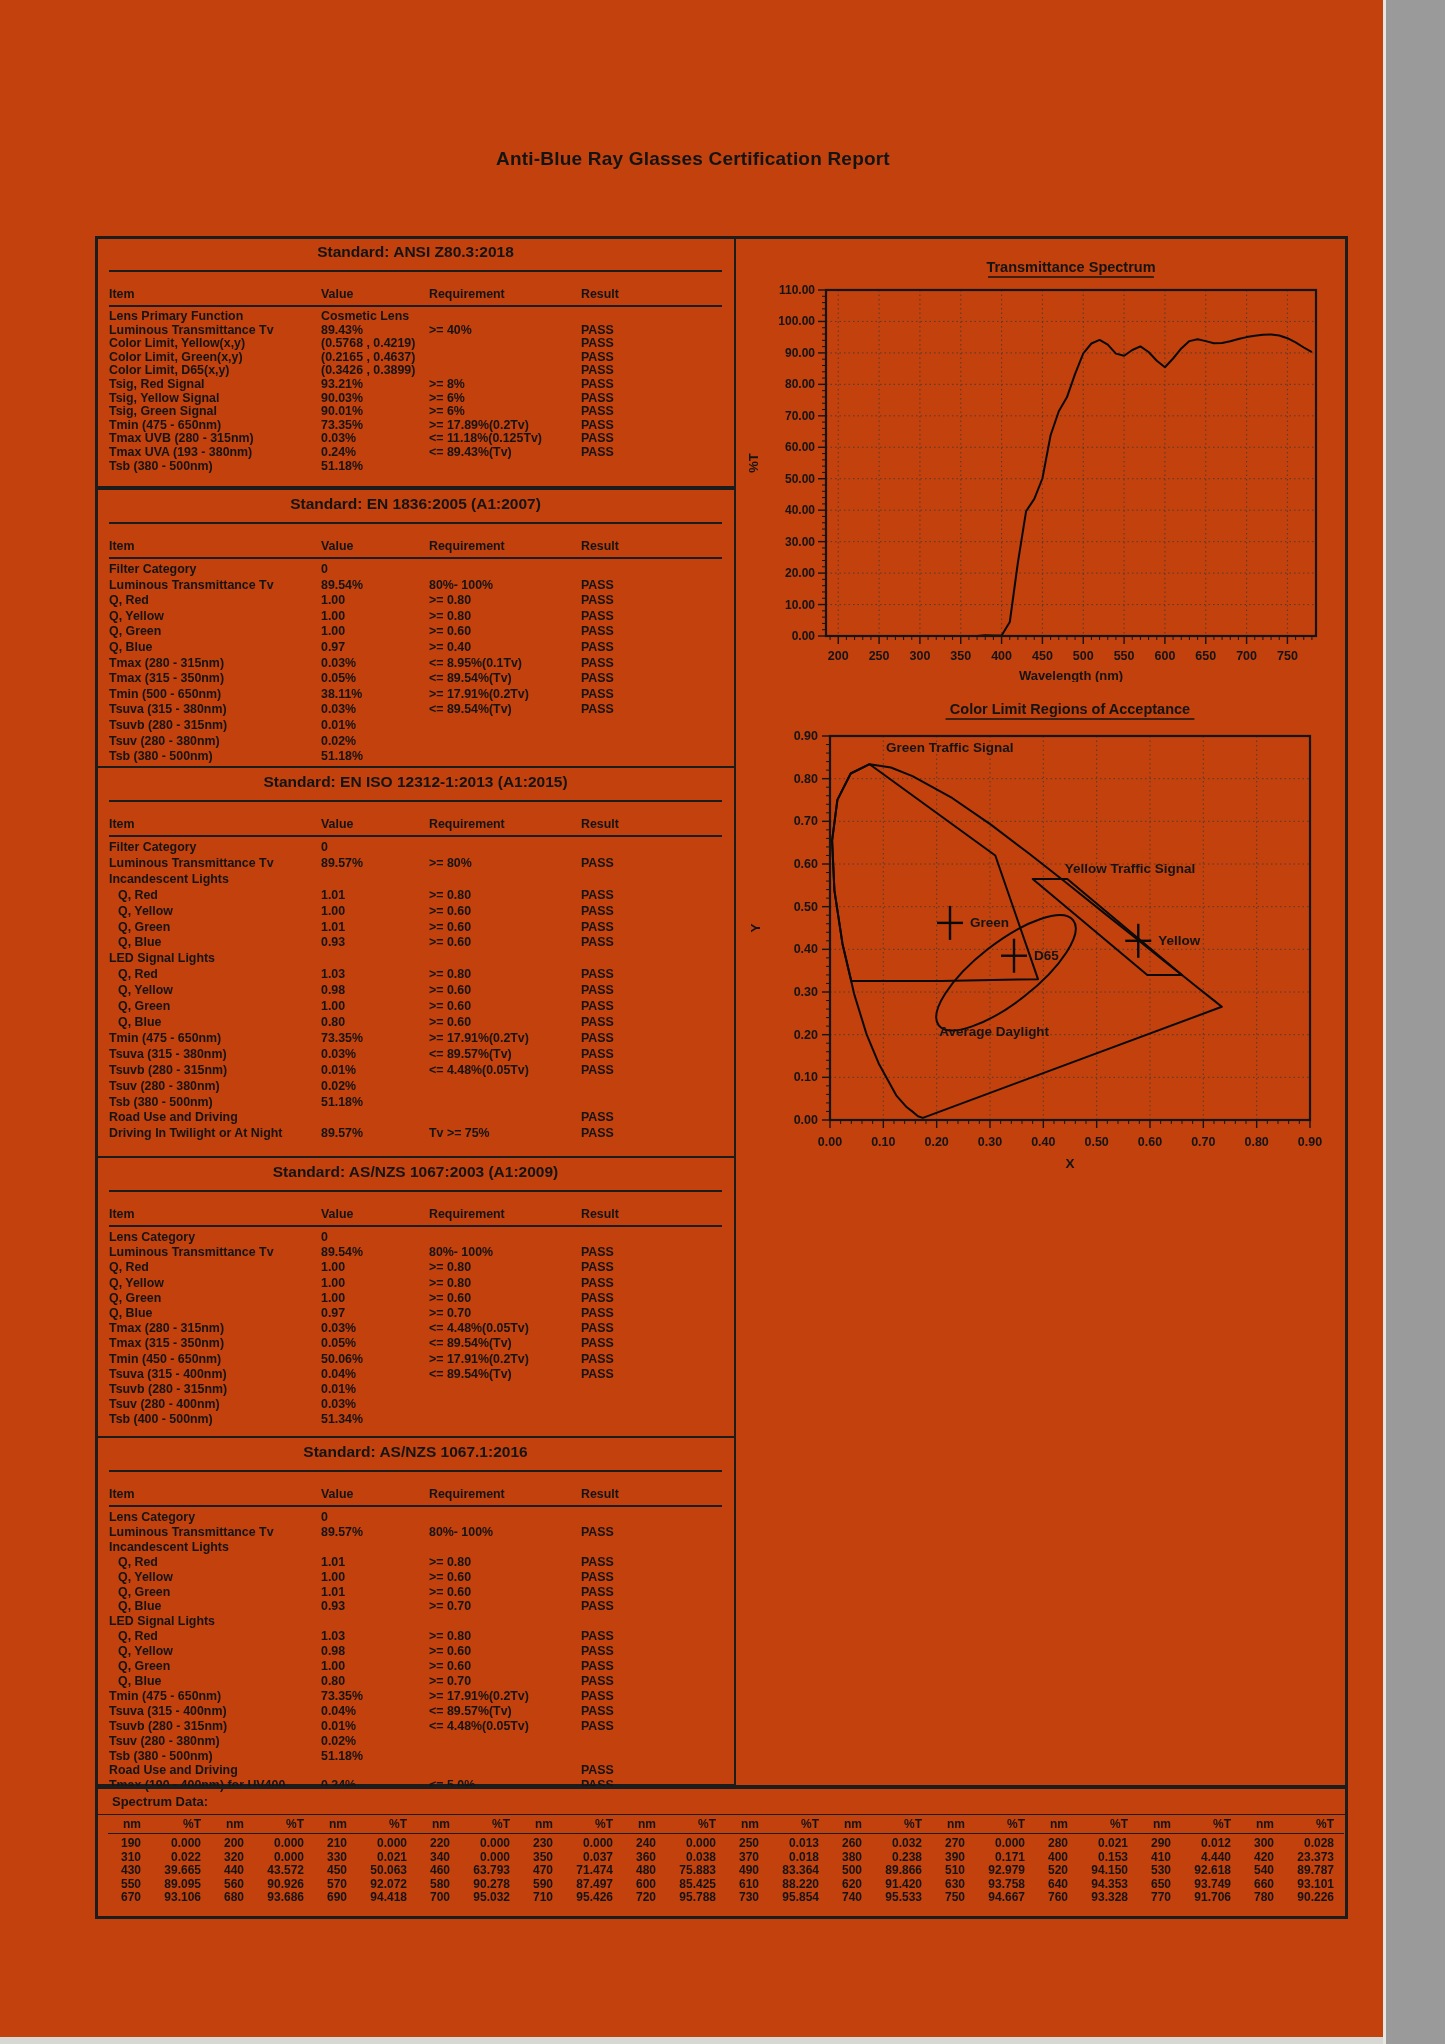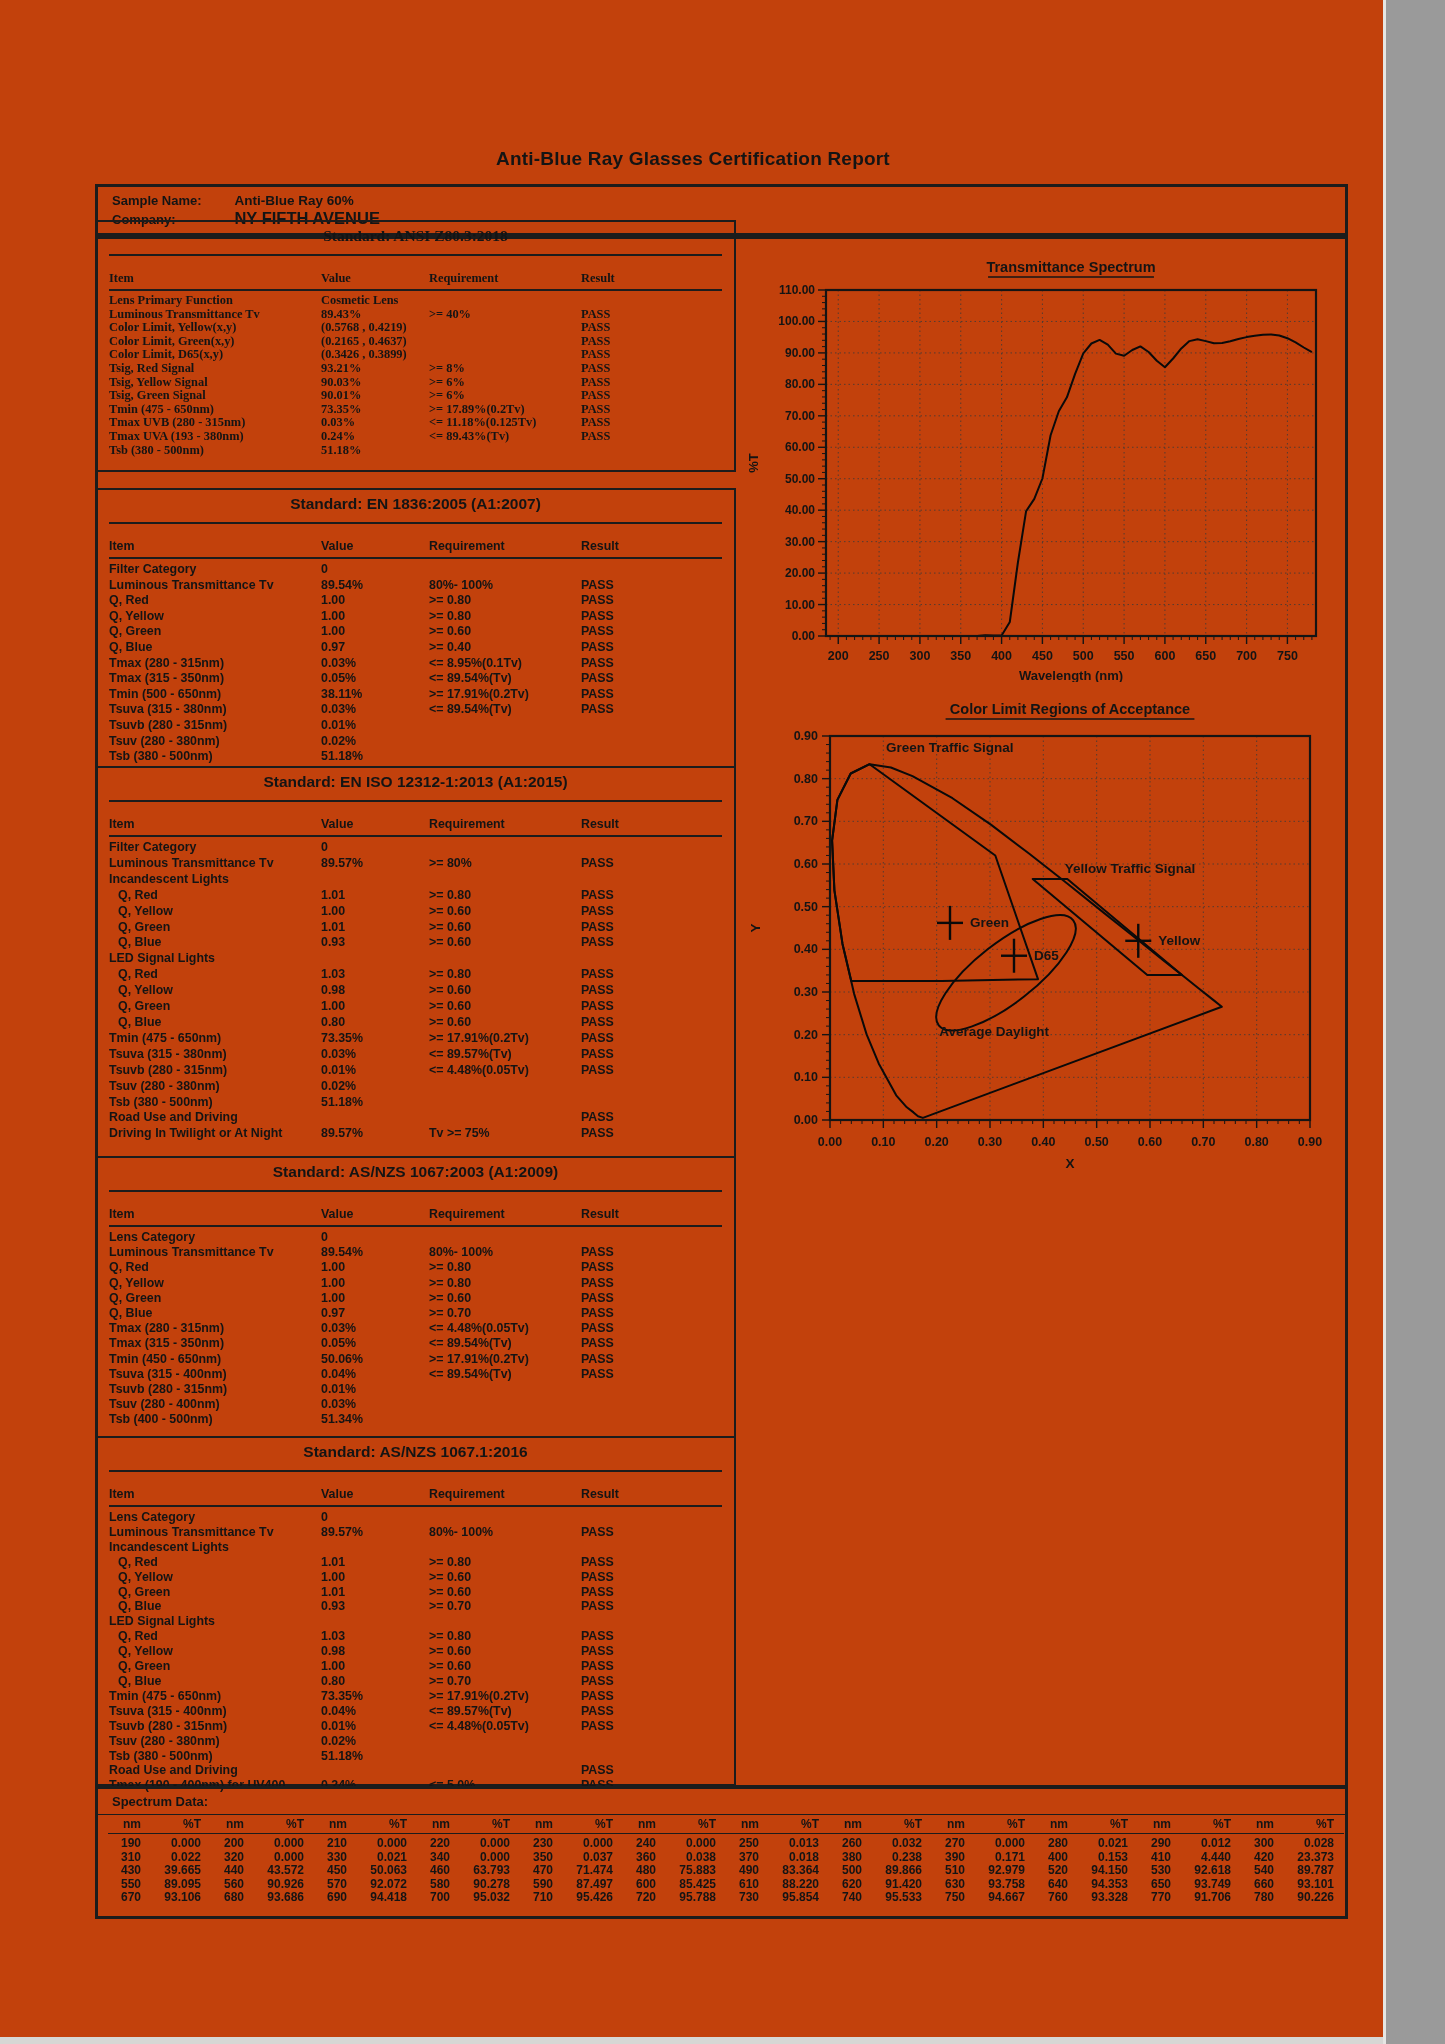--- a/index.html
+++ b/index.html
@@ -7,21 +7,21 @@
         font-family:"Liberation Sans",sans-serif;color:#141414;overflow:hidden;}
   .page-title{position:absolute;top:148px;left:0;width:100%;text-align:center;
         font-size:19px;font-weight:700;letter-spacing:.2px;}
   .sample-box{position:absolute;left:95px;top:184px;width:1247px;height:46px;border:3px solid #1c1c1c;}
   .srow{position:absolute;left:14px;white-space:nowrap;}
   .srow .lab{display:inline-block;width:118px;font-weight:700;font-size:13px;}
   .srow.r1{top:4px;}  .srow.r1 .val{font-size:13.5px;font-weight:700;}
   .srow.r2{top:22px;} .srow.r2 .val{font-size:16.5px;font-weight:700;}
   .main-box{position:absolute;left:95px;top:236px;width:1247px;height:1546px;border:3px solid #1c1c1c;}
   .box{position:absolute;left:95px;width:637px;border:2.5px solid #1c1c1c;background:transparent;}
-  .b1{top:220px;height:248px;font-family:Liberation Serif, serif;--rowh:13.6px;}
+  .b1{top:236px;height:248px;--rowh:13.6px;}
   .b2{top:488px;height:276px;--rowh:15.6px;}
   .b3{top:766px;height:388px;--rowh:15.9px;}
   .b4{top:1156px;height:278px;--rowh:15.2px;}
   .b5{top:1436px;height:346px;--rowh:14.9px;}
   .std-title{text-align:center;font-weight:700;font-size:15.5px;margin-top:5px;}
   .tbl{margin:9px 12px 0 12px;font-size:12.4px;font-weight:700;}
   .trow{display:grid;grid-template-columns:212px 108px 152px 1fr;}
   .thead{border-top:2px solid #1c1c1c;border-bottom:2px solid #1c1c1c;padding:2px 0 3px;margin-bottom:3px;}
   .thead .tcell{line-height:15px;margin-top:13px;}
   .tcell{line-height:var(--rowh,15.4px);white-space:nowrap;}
@@ -40,30 +40,20 @@
   .scan-bottom{position:absolute;left:0;bottom:0;width:100%;height:7px;background:#d7d7d4;}
   .scan-right{position:absolute;right:0;top:0;width:3px;height:100%;background:#e6e6e3;}
   svg text{fill:#141414;}
 </style>
 </head>
 <body>
 
 <div id="page">
   <div class="page-title">Anti-Blue Ray Glasses Certification Report</div>
 
-  <div class="sample-box">
-    <div class="srow r1">
-      <span class="lab">Sample Name:</span>
-      <span class="val">Anti-Blue Ray 60%</span>
-    </div>
-    <div class="srow r2">
-      <span class="lab">Company:</span>
-      <span class="val">NY FIFTH AVENUE</span>
-    </div>
-  </div>
 
   <div class="main-box"></div>
 
   <div class="box b1">
     <div class="std-title">Standard: ANSI Z80.3:2018</div>
     <div class="tbl">
         <div class="trow thead">
           <div class="tcell">Item</div>
           <div class="tcell">Value</div>
           <div class="tcell">Requirement</div>

